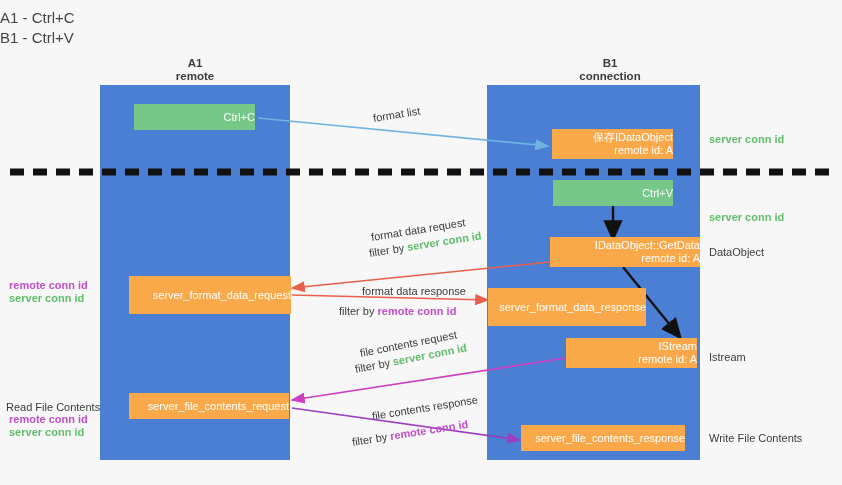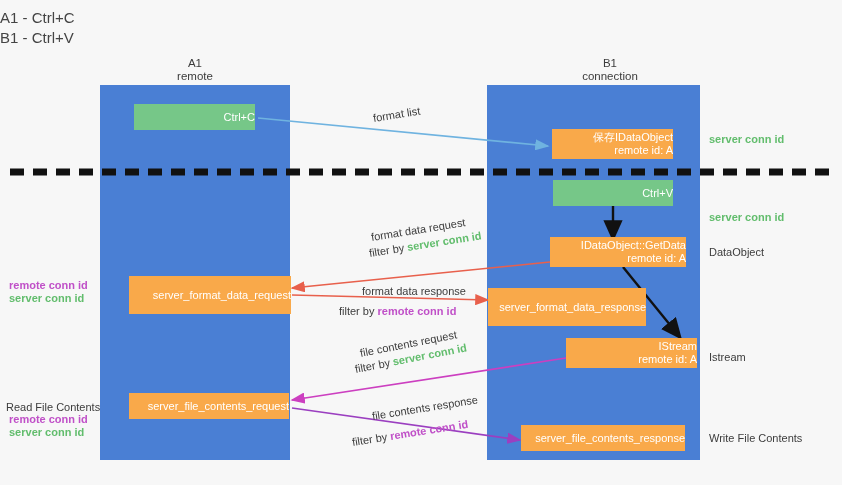--- a/index.html
+++ b/index.html
@@ -15,21 +15,21 @@
 
   
   .title{
     position:absolute;left:0;top:8px;width:842px;
     text-align:left;font-size:15px;line-height:20px;color:#444;
   }
 
   
   .lane-head{
     position:absolute;text-align:center;font-size:11.5px;
-    line-height:13px;color:#3c3c3c;width:160px;
+    line-height:13px;color:#3c3c3c;width:160px;font-weight:bold;
   }
 
   
   .lane{position:absolute;background:#4a7fd4;}
 
   
   svg.overlay{position:absolute;left:0;top:0;width:842px;height:485px;overflow:visible;}
 
   
   .node{
@@ -112,21 +112,21 @@
 
   <div class="node orange" style="left:552px;top:129px;width:121px;height:30px;">
     <div>保存IDataObject</div>
     <div class="l2">remote id: A</div>
   </div>
 
   <div class="node green" style="left:553px;top:180px;width:120px;height:26px;">
     <div>Ctrl+V</div>
   </div>
 
-  <div class="node orange" style="left:550px;top:237px;width:136px;height:30px;">
+  <div class="node orange" style="left:550px;top:237px;width:150px;height:30px;">
     <div>IDataObject::GetData</div>
     <div class="l2">remote id: A</div>
   </div>
 
   <div class="node orange" style="left:566px;top:338px;width:131px;height:30px;">
     <div>IStream</div>
     <div class="l2">remote id: A</div>
   </div>
 
   <div class="node orange" style="left:129px;top:276px;width:162px;height:38px;">

